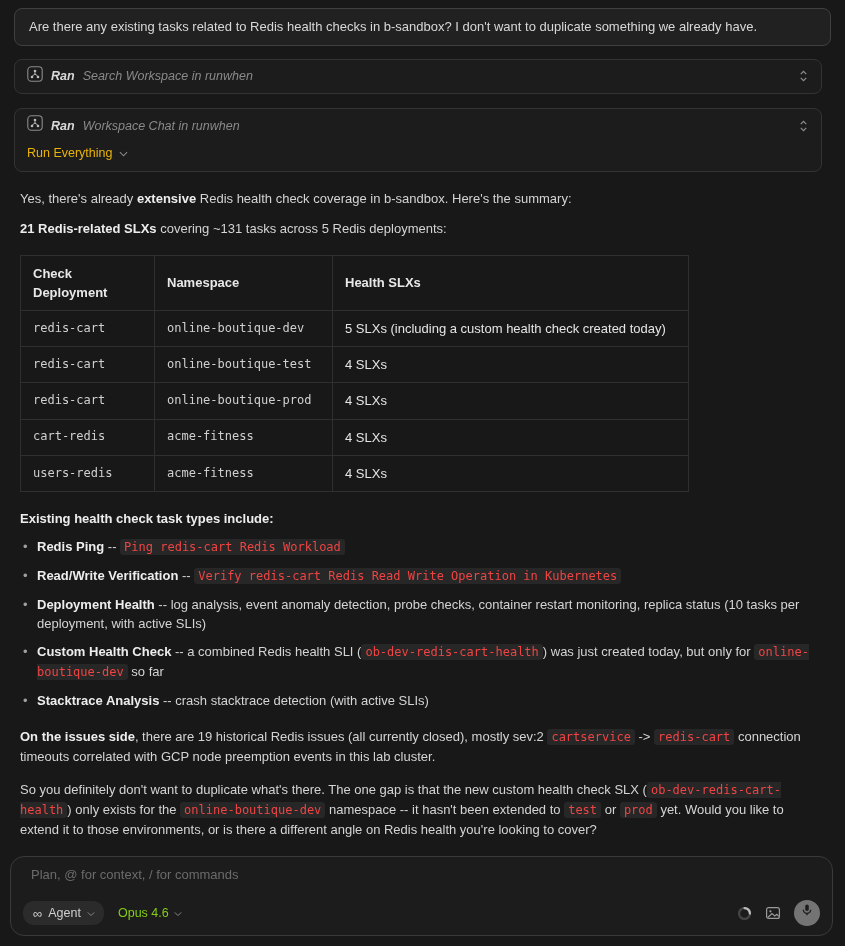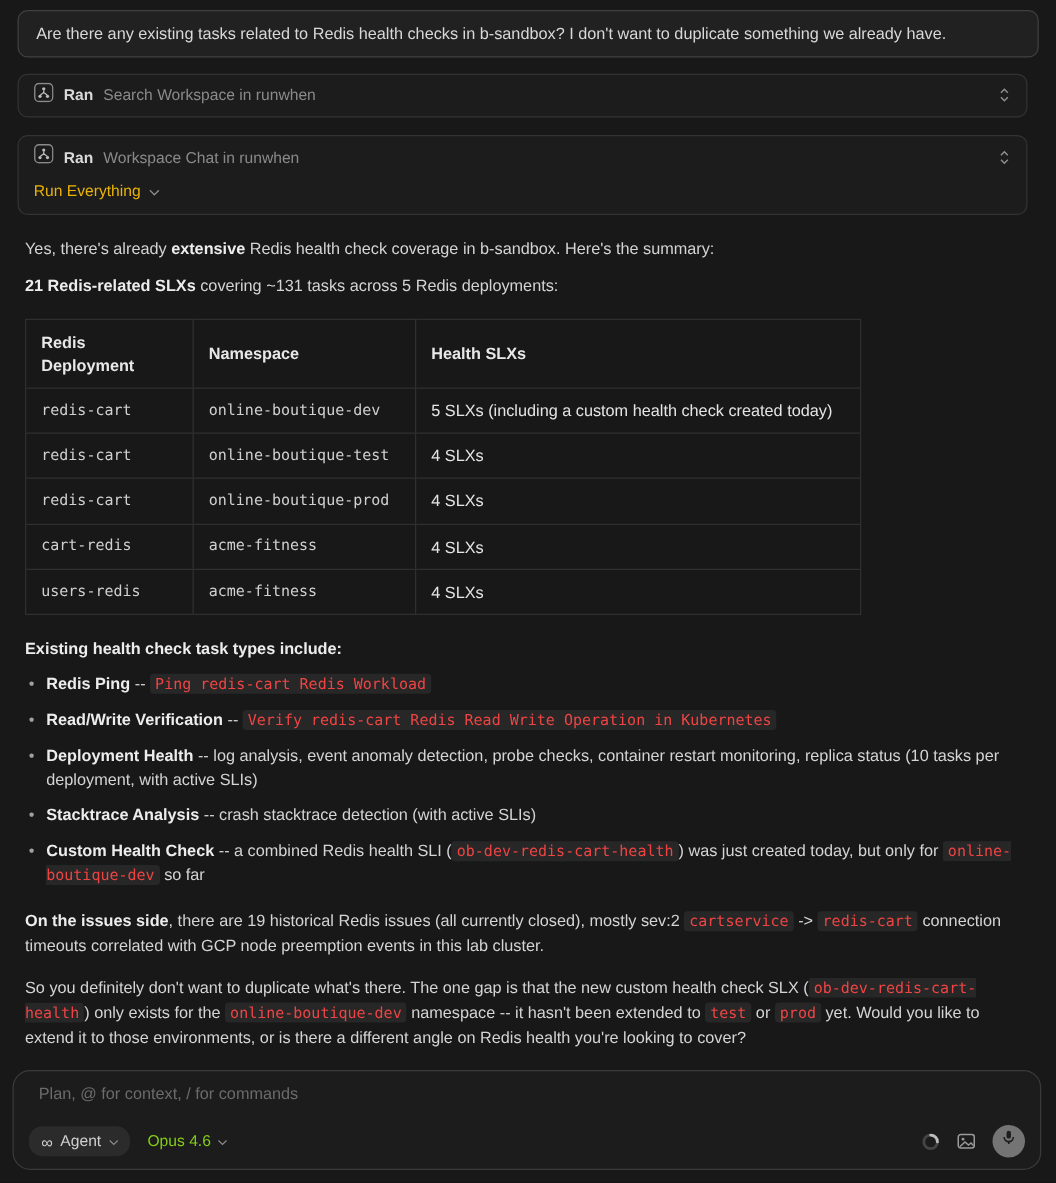--- a/index.html
+++ b/index.html
@@ -21,21 +21,21 @@
 
   
   .thought { margin:16px 0 0 20px; font-size:12.5px; color:#9a9a9a; cursor:pointer; }
   .thought .dim { color:#646464; }
 
   
   .tool-box {
     margin:13px 23px 0 14px; border:1px solid #333333; border-radius:8px;
     background:#1c1c1c; padding:0 12px;
   }
-  .tool-row { display:flex; align-items:center; gap:8px; padding:6px 0; font-size:12.5px; }
+  .tool-row { display:flex; align-items:center; gap:8px; padding:6px 0; font-size:12.5px;font-style:italic; }
   .tool-ran { color:#d9d9d9; font-weight:700; }
   .tool-title { color:#8a8a8a; flex:1; }
   .updown { display:flex; align-items:center; cursor:pointer; }
   .tool-sub { display:flex; align-items:center; gap:7px; padding:1px 0 9px 0; color:#eab308; font-size:12.5px; cursor:pointer; }
 
   
   .msg { margin:0 21px 0 20px; }
   .msg p { margin-top:17px; color:#d4d4d4; }
   .msg p.tight { margin-top:11px; }
   strong { color:#ededed; font-weight:700; }
@@ -154,21 +154,21 @@
     </div>
 
     <table>
       <colgroup>
           <col class="c1">
           <col class="c2">
           <col class="c3">
         </colgroup>
       <thead>
         <tr>
-          <th>Redis Deployment</th>
+          <th>Check Deployment</th>
           <th>Namespace</th>
           <th>Health SLXs</th>
         </tr>
       </thead>
       <tbody>
           <tr>
             <td class="mono">redis-cart</td>
             <td class="mono">online-boutique-dev</td>
             <td>5 SLXs (including a custom health check created today)</td>
           </tr>
@@ -195,22 +195,22 @@
         </tbody>
     </table>
 
     <div class="msg">
       <p class="list-intro"><strong>Existing health check task types include:</strong></p>
     </div>
     <ul class="tasks">
       <li><strong>Redis Ping</strong><span> -- </span><code>Ping redis-cart Redis Workload</code></li>
       <li><strong>Read/Write Verification</strong><span> -- </span><code>Verify redis-cart Redis Read Write Operation in Kubernetes</code></li>
       <li><strong>Deployment Health</strong><span> -- log analysis, event anomaly detection, probe checks, container restart monitoring, replica status (10 tasks per deployment, with active SLIs)</span></li>
+      <li><strong>Custom Health Check</strong><span> -- a combined Redis health SLI (</span><code>ob-dev-redis-cart-health</code><span>) was just created today, but only for </span><code>online-boutique-dev</code><span> so far</span></li>
       <li><strong>Stacktrace Analysis</strong><span> -- crash stacktrace detection (with active SLIs)</span></li>
-      <li><strong>Custom Health Check</strong><span> -- a combined Redis health SLI (</span><code>ob-dev-redis-cart-health</code><span>) was just created today, but only for </span><code>online-boutique-dev</code><span> so far</span></li>
     </ul>
 
     <div class="msg">
       <p><strong>On the issues side</strong><span>, there are 19 historical Redis issues (all currently closed), mostly sev:2 </span><code>cartservice</code><span> -&gt; </span><code>redis-cart</code><span> connection timeouts correlated with GCP node preemption events in this lab cluster.</span></p>
       <p style="margin-top:14px"><span>So you definitely don't want to duplicate what's there. The one gap is that the new custom health check SLX (</span><code>ob-dev-redis-cart-health</code><span>) only exists for the </span><code>online-boutique-dev</code><span> namespace -- it hasn't been extended to </span><code>test</code><span> or </span><code>prod</code><span> yet. Would you like to extend it to those environments, or is there a different angle on Redis health you're looking to cover?</span></p>
     </div>
 
   </div>
 
   <div class="composer">

